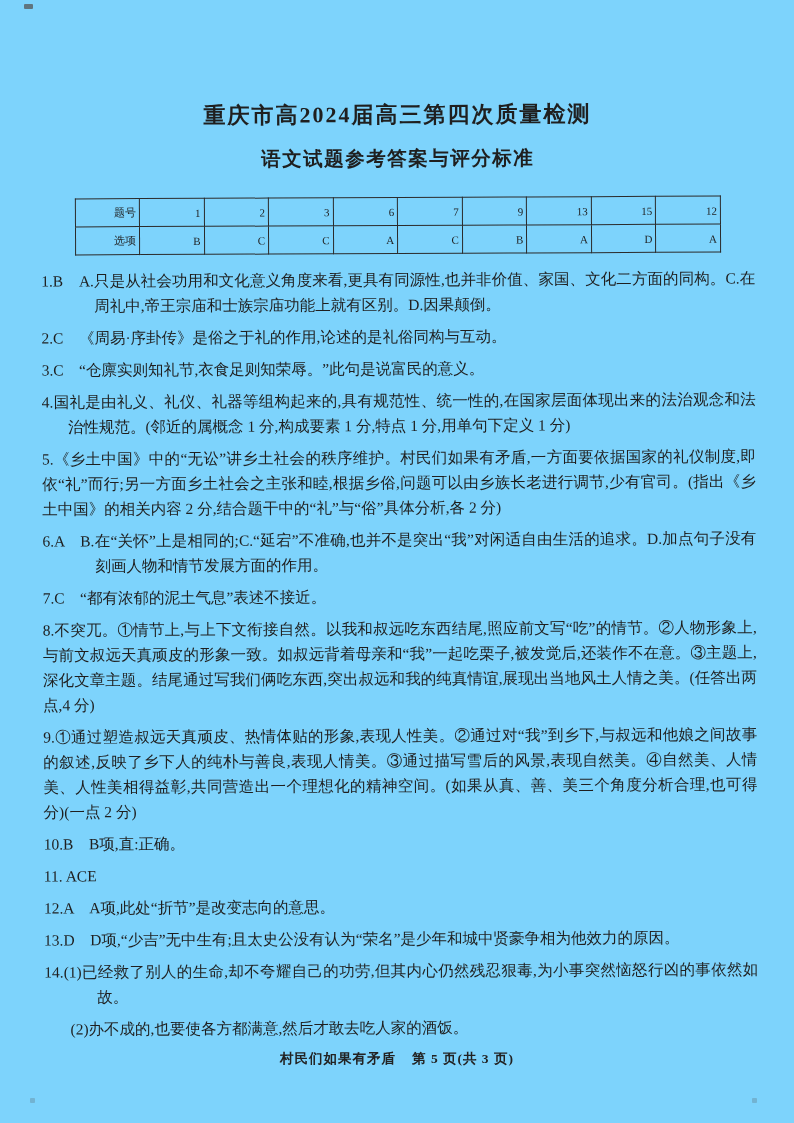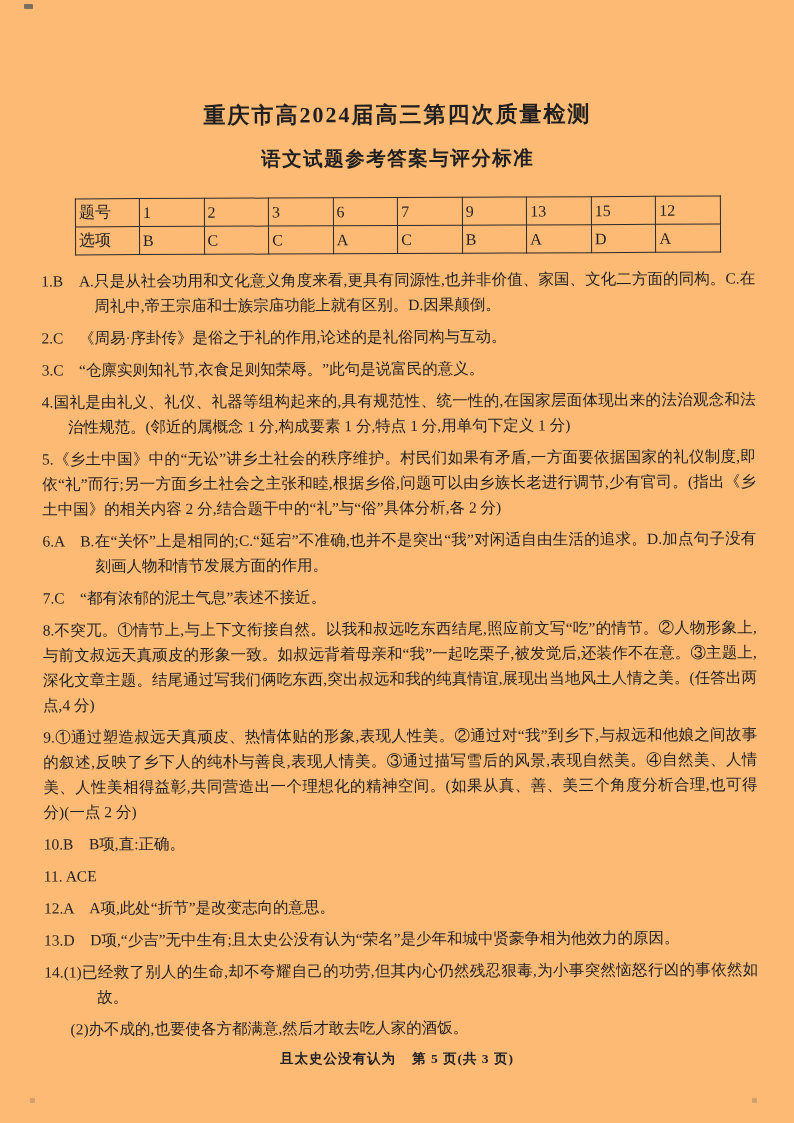--- a/index.html
+++ b/index.html
@@ -1,40 +1,40 @@
 <!DOCTYPE html>
 <html><head>
 <meta charset="utf-8">
 <style>
   * { margin:0; padding:0; box-sizing:border-box; }
   html,body { background:#ffffff; }
   .page {
     position:relative;
     width:794px; height:1123px;
     margin:0 auto;
-    background:#fdba74;
+    background:#7dd3fc;
     color:#1f1f1f;
     font-family:"Liberation Serif","DejaVu Serif",serif;
     overflow:hidden;
   }
   .content { transform:rotate(-0.25deg); transform-origin:50% 0; padding-top:100px; }
   .title {
     text-align:center; font-size:22px; font-weight:700; letter-spacing:2px;
   }
   .subtitle {
     text-align:center; font-size:19.5px; font-weight:700; letter-spacing:1.5px; margin-top:15px;
   }
   table.answer-key {
     border-collapse:collapse; table-layout:fixed;
     width:646px; margin:25px auto 0;
   }
   table.answer-key td {
     border:1.2px solid #2b2b2b;
-    height:28px; text-align:left; vertical-align:middle;
-    font-size:16px; padding:0 3px;
+    height:28px; text-align:right; vertical-align:middle;
+    font-size:11px; padding:0 3px;
   }
   table.answer-key td.hdr { width:64px; }
   .answers {
     width:714px; margin:13px auto 0;
     font-size:15.5px; line-height:25px;
     text-align:justify;
   }
   .answers p { margin-bottom:7px; }
   .hang-lg { padding-left:53px; text-indent:-53px; }
   .hang-sm { padding-left:26px; text-indent:-26px; }
@@ -106,15 +106,15 @@
       <p class="hang-sm">11. ACE</p>
       <p class="hang-sm">12.A　A项,此处“折节”是改变志向的意思。</p>
       <p class="hang-sm">13.D　D项,“少吉”无中生有;且太史公没有认为“荣名”是少年和城中贤豪争相为他效力的原因。</p>
       <p class="hang-lg">14.(1)已经救了别人的生命,却不夸耀自己的功劳,但其内心仍然残忍狠毒,为小事突然恼怒行凶的事依然如故。</p>
       <p class="ind-sm">(2)办不成的,也要使各方都满意,然后才敢去吃人家的酒饭。</p>
     </div>
 
   </div>
 
   <div class="footer">
-    <span>且太史公没有认为</span><span class="gap"></span><span>第 5 页(共 3 页)</span>
+    <span>村民们如果有矛盾</span><span class="gap"></span><span>第 5 页(共 3 页)</span>
   </div>
 </div>
 
 </body></html>

